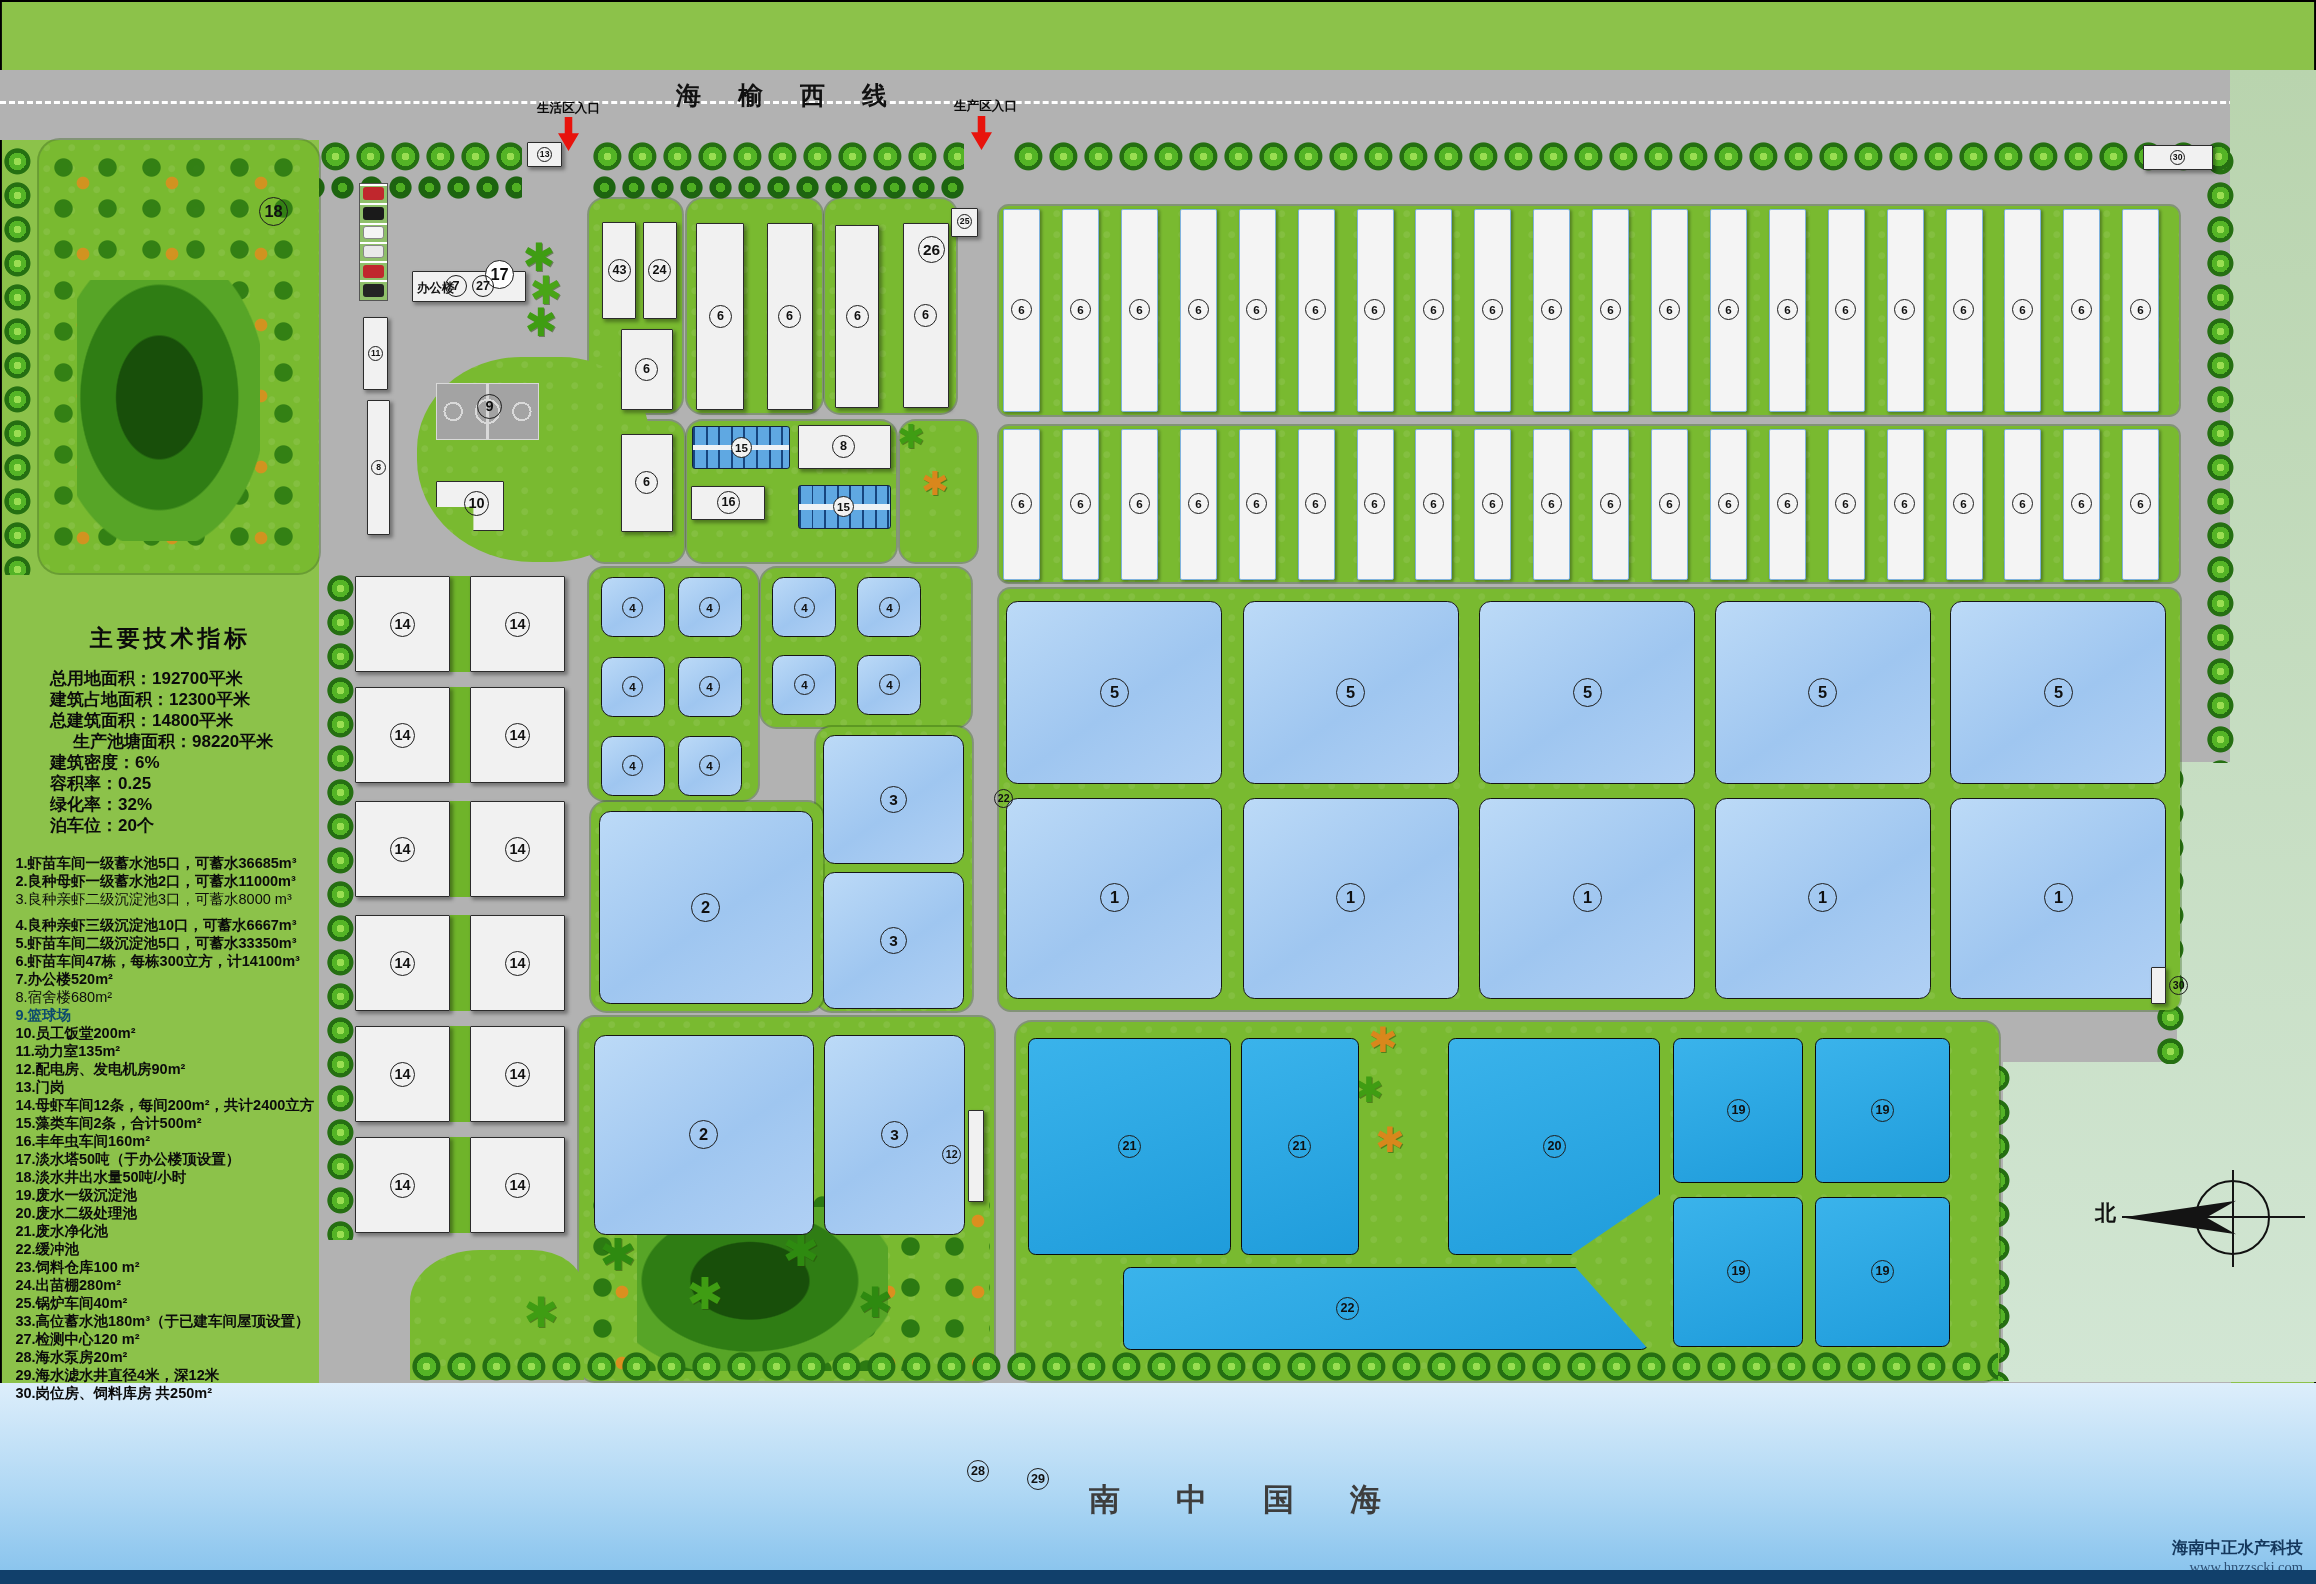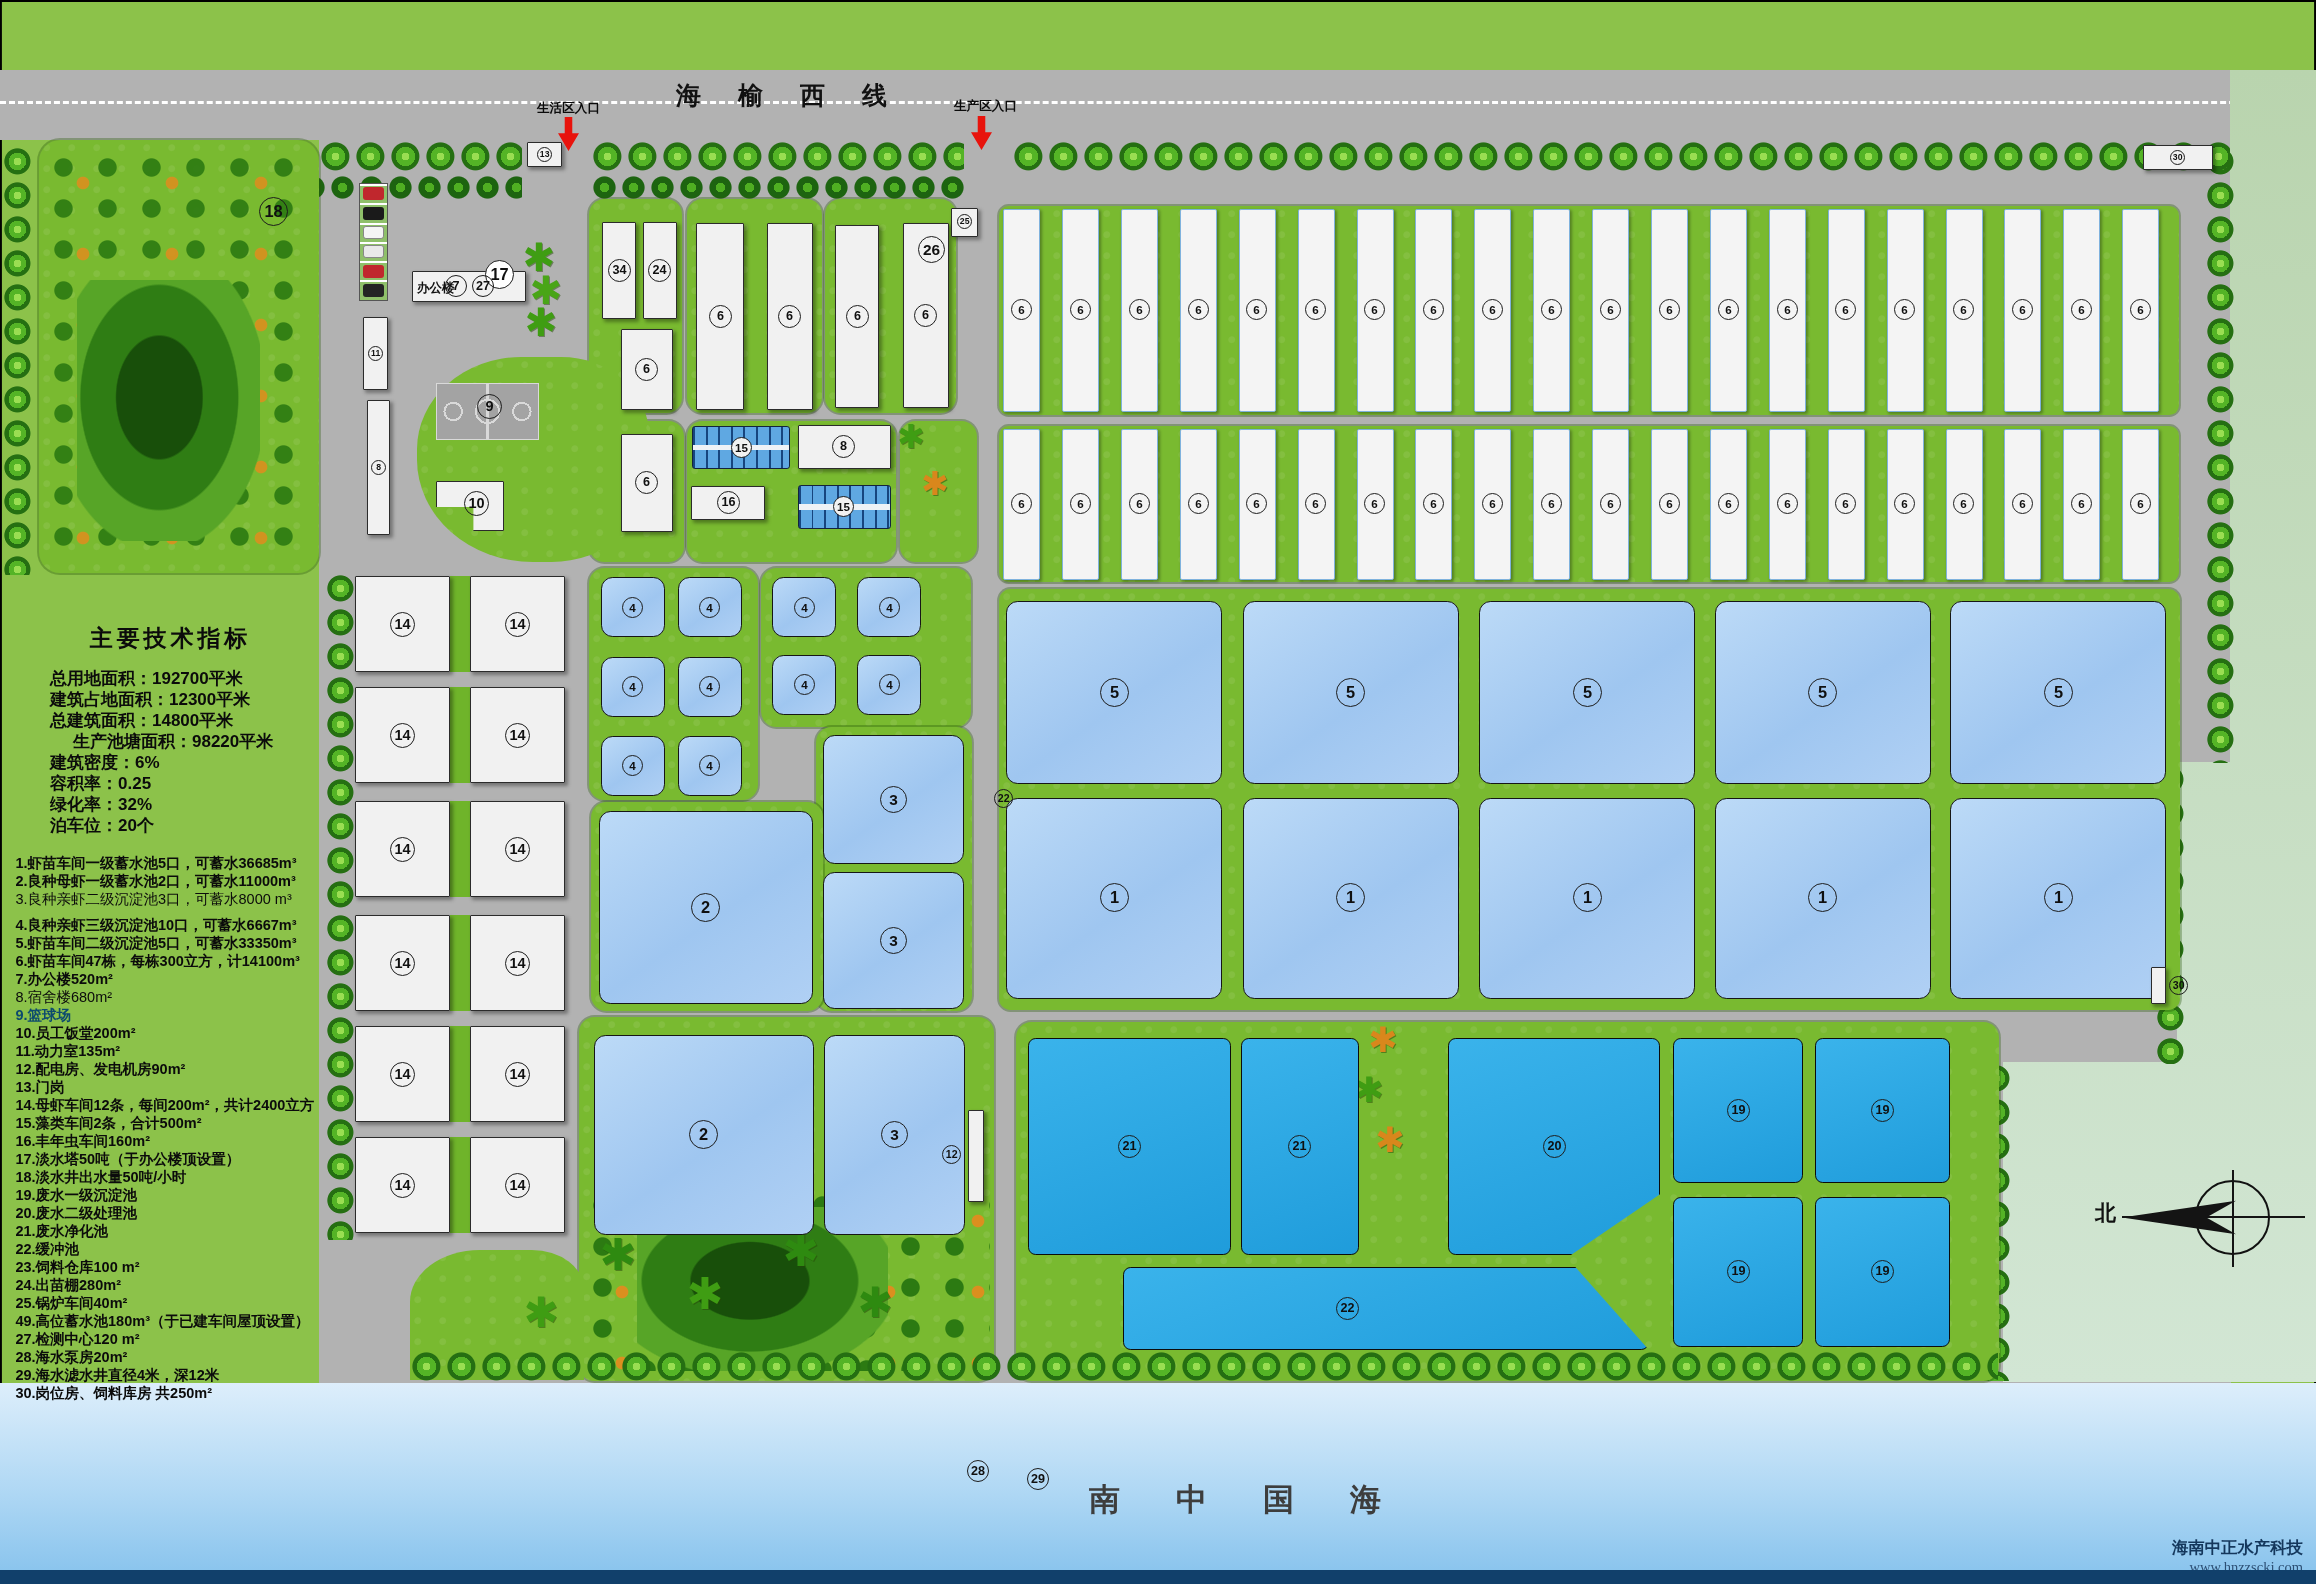--- a/index.html
+++ b/index.html
@@ -150,21 +150,21 @@
       <div style="position: static; font-size: 14.5px; font-weight: bold; line-height: 18px; white-space: nowrap; color: rgb(11, 11, 11);">16.丰年虫车间160m²</div>
       <div style="position: static; font-size: 14.5px; font-weight: bold; line-height: 18px; white-space: nowrap; color: rgb(11, 11, 11);">17.淡水塔50吨（于办公楼顶设置）</div>
       <div style="position: static; font-size: 14.5px; font-weight: bold; line-height: 18px; white-space: nowrap; color: rgb(11, 11, 11);">18.淡水井出水量50吨/小时</div>
       <div style="position: static; font-size: 14.5px; font-weight: bold; line-height: 18px; white-space: nowrap; color: rgb(11, 11, 11);">19.废水一级沉淀池</div>
       <div style="position: static; font-size: 14.5px; font-weight: bold; line-height: 18px; white-space: nowrap; color: rgb(11, 11, 11);">20.废水二级处理池</div>
       <div style="position: static; font-size: 14.5px; font-weight: bold; line-height: 18px; white-space: nowrap; color: rgb(11, 11, 11);">21.废水净化池</div>
       <div style="position: static; font-size: 14.5px; font-weight: bold; line-height: 18px; white-space: nowrap; color: rgb(11, 11, 11);">22.缓冲池</div>
       <div style="position: static; font-size: 14.5px; font-weight: bold; line-height: 18px; white-space: nowrap; color: rgb(11, 11, 11);">23.饲料仓库100 m²</div>
       <div style="position: static; font-size: 14.5px; font-weight: bold; line-height: 18px; white-space: nowrap; color: rgb(11, 11, 11);">24.出苗棚280m²</div>
       <div style="position: static; font-size: 14.5px; font-weight: bold; line-height: 18px; white-space: nowrap; color: rgb(11, 11, 11);">25.锅炉车间40m²</div>
-      <div style="position: static; font-size: 14.5px; font-weight: bold; line-height: 18px; white-space: nowrap; color: rgb(11, 11, 11);">49.高位蓄水池180m³（于已建车间屋顶设置）</div>
+      <div style="position: static; font-size: 14.5px; font-weight: bold; line-height: 18px; white-space: nowrap; color: rgb(11, 11, 11);">33.高位蓄水池180m³（于已建车间屋顶设置）</div>
       <div style="position: static; font-size: 14.5px; font-weight: bold; line-height: 18px; white-space: nowrap; color: rgb(11, 11, 11);">27.检测中心120 m²</div>
       <div style="position: static; font-size: 14.5px; font-weight: bold; line-height: 18px; white-space: nowrap; color: rgb(11, 11, 11);">28.海水泵房20m²</div>
       <div style="position: static; font-size: 14.5px; font-weight: bold; line-height: 18px; white-space: nowrap; color: rgb(11, 11, 11);">29.海水滤水井直径4米，深12米</div>
       <div style="position: static; font-size: 14.5px; font-weight: bold; line-height: 18px; white-space: nowrap; color: rgb(11, 11, 11);">30.岗位房、饲料库房 共250m²</div>
     </div>
 
   <div style="left:2066px;top:1537px;width:237px;text-align:right;z-index:29;">
     <div style="position:static;font-size:16.4px;font-weight:bold;color:#14375c;">海南中正水产科技</div>
     <div style="position:static;font-family:'Liberation Serif','DejaVu Serif',serif;font-size:14.5px;color:#2c4f74;">www.hnzzsckj.com</div>
   </div>
@@ -235,21 +235,21 @@
       <div class="mk" style="left: 1727px; top: 1260px; width: 23px; height: 23px; font-size: 12.6px;">19</div>
       <div class="pond pond-d" style="left: 1815px; top: 1197px; width: 135px; height: 150px;"></div>
       <div class="mk" style="left: 1871px; top: 1260px; width: 23px; height: 23px; font-size: 12.6px;">19</div>
       <div class="pond pond-d" style="left: 1123px; top: 1267px; width: 526px; height: 83px; clip-path: polygon(0px 0px, 86% 0px, 100% 100%, 0px 100%);"></div>
       <div class="mk" style="left: 1336px; top: 1297px; width: 23px; height: 23px; font-size: 12.6px;">22</div>
       <div class="pond-h" style="left: 692px; top: 426px; width: 98px; height: 43px;"></div>
       <div class="mk" style="left: 731px; top: 437px; width: 21px; height: 21px; font-size: 11.6px; background: rgb(242, 242, 242);">15</div>
       <div class="pond-h" style="left: 798px; top: 485px; width: 93px; height: 44px;"></div>
       <div class="mk" style="left: 833px; top: 496px; width: 21px; height: 21px; font-size: 11.6px; background: rgb(242, 242, 242);">15</div>
       <div class="bld" style="left: 602px; top: 222px; width: 34px; height: 97px;"></div>
-      <div class="mk" style="left: 608px; top: 259px; width: 23px; height: 23px; font-size: 12.6px;">34</div>
+      <div class="mk" style="left: 608px; top: 259px; width: 23px; height: 23px; font-size: 12.6px;">43</div>
       <div class="bld" style="left: 643px; top: 222px; width: 34px; height: 97px;"></div>
       <div class="mk" style="left: 648px; top: 259px; width: 23px; height: 23px; font-size: 12.6px;">24</div>
       <div class="bld" style="left: 621px; top: 329px; width: 52px; height: 81px;"></div>
       <div class="mk" style="left: 635px; top: 358px; width: 23px; height: 23px; font-size: 12.6px;">6</div>
       <div class="bld" style="left: 696px; top: 223px; width: 48px; height: 187px;"></div>
       <div class="mk" style="left: 709px; top: 305px; width: 23px; height: 23px; font-size: 12.6px;">6</div>
       <div class="bld" style="left: 767px; top: 223px; width: 46px; height: 187px;"></div>
       <div class="mk" style="left: 778px; top: 305px; width: 23px; height: 23px; font-size: 12.6px;">6</div>
       <div class="bld" style="left: 835px; top: 225px; width: 44px; height: 183px;"></div>
       <div class="mk" style="left: 846px; top: 305px; width: 23px; height: 23px; font-size: 12.6px;">6</div>

